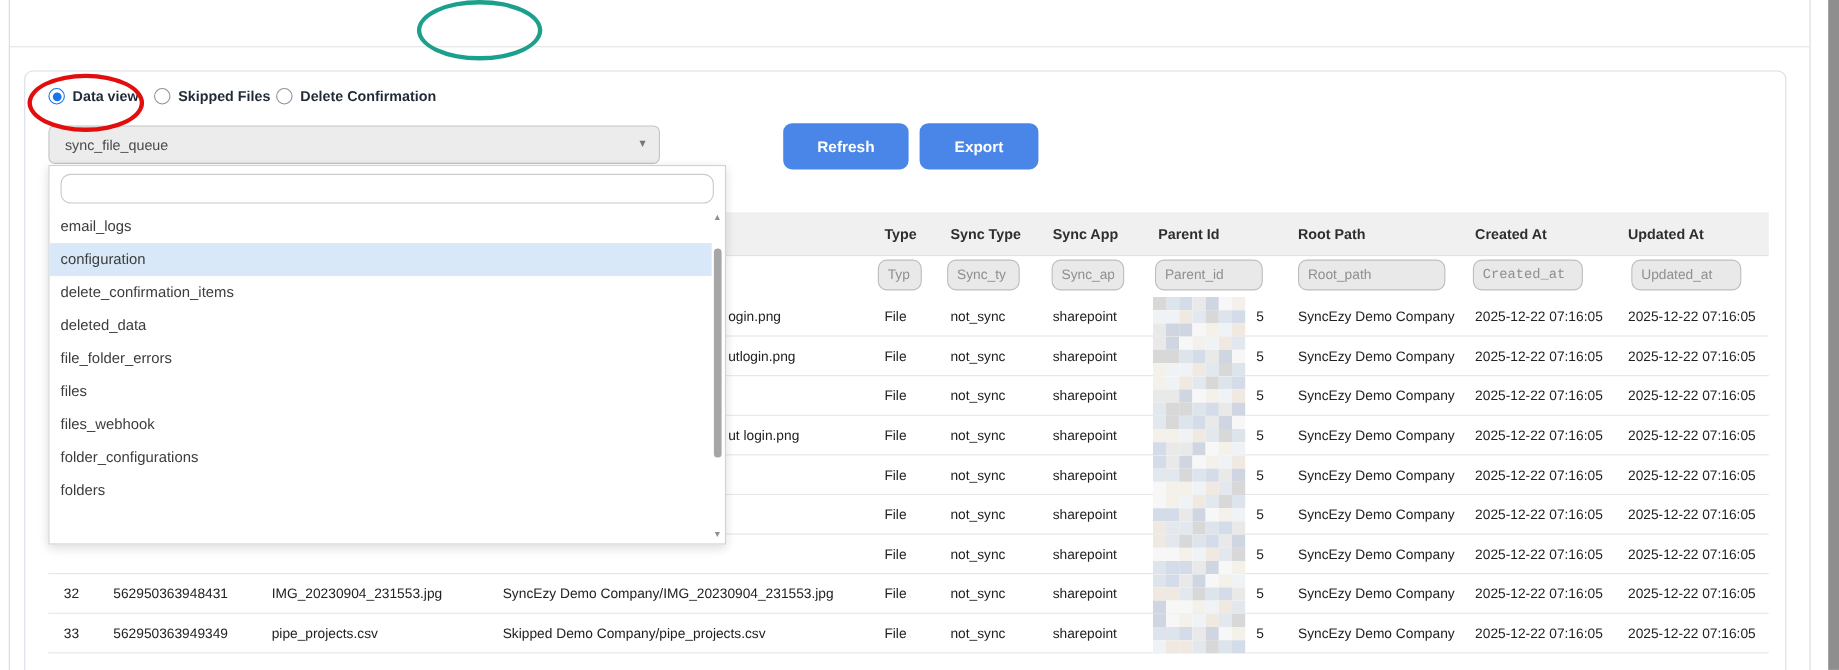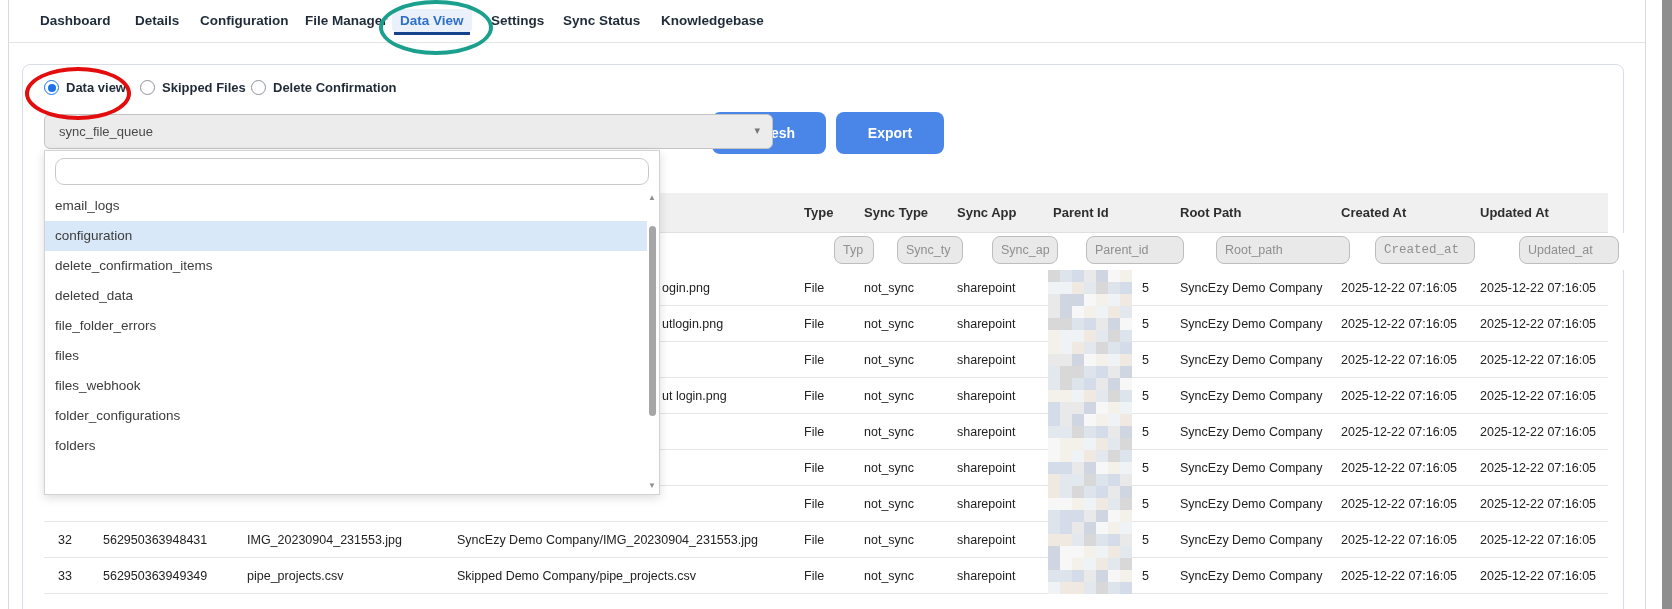--- a/index.html
+++ b/index.html
@@ -18,42 +18,42 @@
   
   .card{position:absolute;left:22px;top:64px;width:1600px;height:570px;background:#fff;border:1px solid #d8dde6;border-radius:8px;}
   
   .radio-row{position:absolute;left:0;top:80px;height:22px;width:100%;}
   .radio-item{position:absolute;top:0;display:flex;align-items:center;gap:7px;cursor:pointer;}
   .radio-circle{width:13px;height:13px;border:1.5px solid #8d939b;border-radius:50%;background:#fff;position:relative;flex:0 0 auto;}
   .radio-circle.sel{border-color:#1a73e8;}
   .radio-circle.sel::after{content:"";position:absolute;left:2.5px;top:2.5px;width:8px;height:8px;border-radius:50%;background:#1a73e8;}
   .radio-label{font-size:13px;font-weight:700;color:#1f2a37;white-space:nowrap;}
   
-  .tbl-select{position:absolute;left:44px;top:114px;width:729px;height:35px;background:#ececec;border:1px solid #c4c4c4;border-radius:6px;box-sizing:border-box;cursor:pointer;}
+  .tbl-select{position:absolute;left:44px;top:114px;width:556px;height:35px;background:#ececec;border:1px solid #c4c4c4;border-radius:6px;box-sizing:border-box;cursor:pointer;}
   .tbl-select .val{position:absolute;left:14px;top:9px;font-size:13px;color:#4a4a4a;}
   .tbl-select .caret{position:absolute;right:12px;top:9px;font-size:11px;color:#767676;}
   .dd-panel{position:absolute;left:44px;top:150px;width:616px;height:345px;background:#fff;border:1px solid #d2d2d2;
             box-shadow:0 3px 9px rgba(0,0,0,.14);z-index:5;box-sizing:border-box;}
   .dd-search{position:absolute;left:10px;top:7px;width:576px;height:25px;border:1px solid #c9c9c9;border-radius:9px;outline:none;
              font-family:inherit;font-size:13px;padding:0 8px;}
   .dd-list{position:absolute;left:0;top:40px;width:602px;}
   .dd-item{height:30px;line-height:30px;padding-left:10px;font-size:13.5px;color:#3c3c3c;cursor:pointer;white-space:nowrap;}
   .dd-item.hl{background:#d9e8f8;}
   .dd-sb-thumb{position:absolute;right:3px;top:75px;width:7px;height:190px;background:#a6a6a6;border-radius:4px;}
   .dd-sb-arrow{position:absolute;right:3px;font-size:8px;color:#8f8f8f;}
   
   .btn{position:absolute;top:112px;height:42px;border:none;border-radius:8px;background:#4a86e8;color:#fff;
        font-family:inherit;font-weight:700;font-size:14px;cursor:pointer;}
   .btn.refresh{left:712px;width:114px;}
   .btn.export{left:836px;width:108px;}
   
   .grid{position:absolute;left:0;top:0;width:100%;height:100%;}
   .hdr-band{position:absolute;left:44px;top:193px;width:1564px;height:39px;background:#f0f0f0;border-bottom:1px solid #e0e0e0;}
   .hdr{position:absolute;top:12px;font-size:13px;font-weight:700;color:#2e2e2e;white-space:nowrap;}
-  .filt-band{position:absolute;left:44px;top:233px;width:1564px;height:37px;background:#fff;margin-left:36px;}
+  .filt-band{position:absolute;left:44px;top:233px;width:1564px;height:37px;background:#fff;}
   .filt{position:absolute;top:3px;height:28px;background:#e9e9e9;border:1px solid #bdbdbd;border-radius:8px;box-sizing:border-box;
         font-family:inherit;font-size:12.5px;color:#6f6f6f;padding:0 8px;outline:none;}
   .filt::placeholder{color:#8f8f8f;opacity:1;}
   .trow{position:absolute;left:44px;width:1564px;height:36px;border-bottom:1px solid #e6e6e6;box-sizing:border-box;}
   .cell{position:absolute;top:50%;transform:translateY(-50%);font-size:12.5px;color:#222;white-space:nowrap;}
   .mosaic{position:absolute;left:1004px;top:0;width:92px;height:36px;overflow:hidden;line-height:0;font-size:0;}
   .mosaic i{display:inline-block;width:12px;height:12px;}
   
   .badge{position:absolute;left:1498px;top:506px;width:96px;height:96px;z-index:8;cursor:pointer;}
   .badge .ring{position:absolute;inset:0;border-radius:50%;background:#0f63a8;}
@@ -64,30 +64,20 @@
   .badge .arrow{position:absolute;right:-2px;top:2px;width:0;height:0;border-left:14px solid #0f63a8;border-top:7px solid transparent;border-bottom:10px solid transparent;transform:rotate(40deg);}
   .badge .bub1{position:absolute;left:24px;bottom:0px;width:24px;height:16px;background:#fff;border-radius:3px;}
   .badge .bub2{position:absolute;right:18px;bottom:-4px;width:30px;height:20px;background:#fff;border:3px solid #0f63a8;border-radius:4px;}
 </style>
 </head>
 <body>
 
 <div class="page">
   <div class="edge-line" style="left:8px;"></div>
 
-  <div class="tabbar">
-      <div class="tab" style="left: 32px;">Dashboard</div>
-      <div class="tab" style="left: 127px;">Details</div>
-      <div class="tab" style="left: 192px;">Configuration</div>
-      <div class="tab" style="left: 297px;">File Manager</div>
-      <div class="tab active" style="left: 392px;">Data View</div>
-      <div class="tab" style="left: 483px;">Settings</div>
-      <div class="tab" style="left: 555px;">Sync Status</div>
-      <div class="tab" style="left: 653px;">Knowledgebase</div>
-    </div>
   <div class="tab-divider"></div>
   <div class="annot-teal"></div>
 
   <div class="card"></div>
 
   <div class="radio-row">
       <div class="radio-item" style="left: 44px;">
         <div class="radio-circle sel"></div>
         <div class="radio-label">Data view</div>
       </div>

